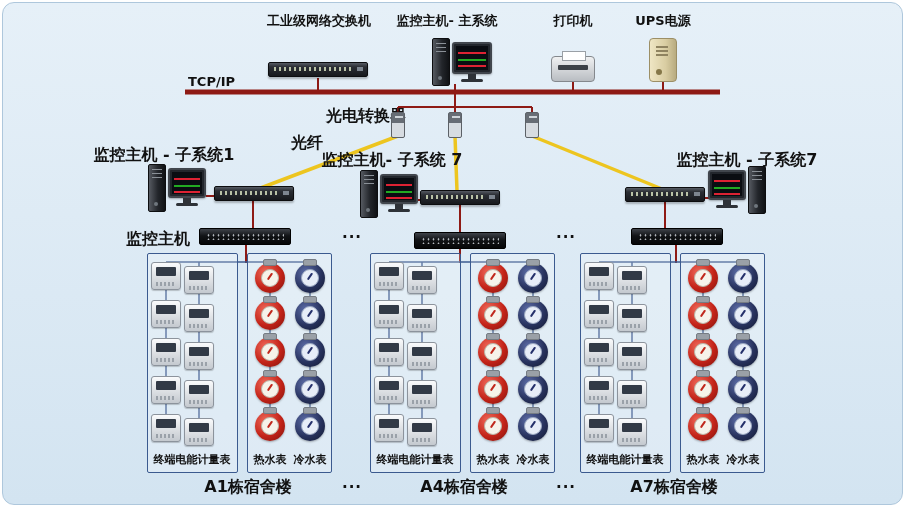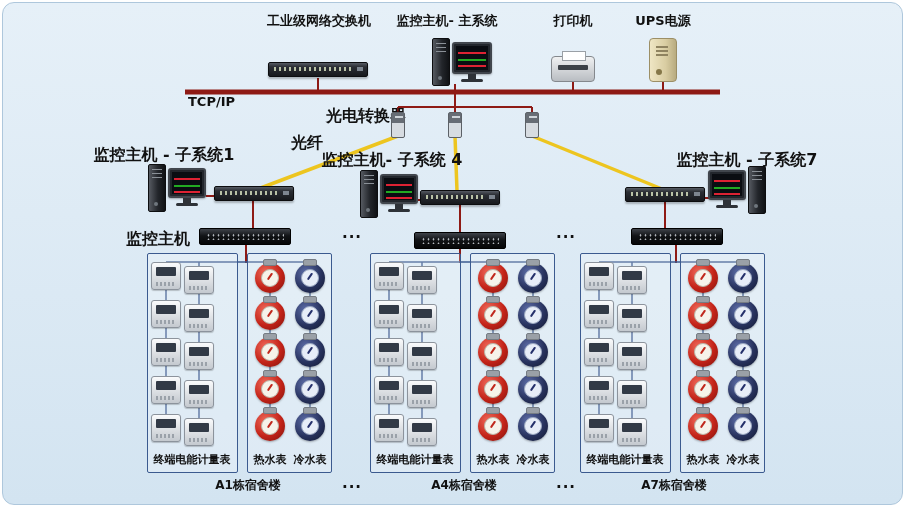--- a/index.html
+++ b/index.html
@@ -15,22 +15,22 @@
   svg.wires{position:absolute;left:0;top:0;width:905px;height:507px;pointer-events:none;}
   .w-bus line{stroke:var(--bus);stroke-width:2;}
   .w-bus line.thick{stroke-width:5;}
   .w-fiber line{stroke:var(--fiber);stroke-width:3.5;stroke-linecap:round;}
   .w-blue line{stroke:var(--wire);stroke-width:1.5;}
 
   .tlabel,.glabel,.slabel,.blabel{position:absolute;font-weight:bold;white-space:nowrap;transform:translateX(-50%);}
   .tlabel{font-size:13px;}
   .glabel{font-size:16px;}
   .slabel{font-size:11px;}
-  .blabel{font-size:12px;}
-  .tcp{position:absolute;font-weight:bold;font-size:13px;white-space:nowrap;margin-top:20px;}
+  .blabel{font-size:16px;}
+  .tcp{position:absolute;font-weight:bold;font-size:13px;white-space:nowrap;}
   .ellip{position:absolute;font-weight:bold;font-size:15px;letter-spacing:1px;transform:translateX(-50%);}
 
   .nswitch{position:absolute;height:15px;border:1px solid #0c0d0f;border-radius:2px;
            background:linear-gradient(180deg,#565b63 0%,#2b2e34 30%,#17191d 100%);
            box-shadow:0 2px 2px rgba(0,0,0,.25);}
   .nswitch::before{content:"";position:absolute;left:5px;right:14px;top:4px;height:4px;
            background-image:repeating-linear-gradient(90deg,#b9c2a6 0 2px,transparent 2px 5px);}
   .nswitch::after{content:"";position:absolute;right:4px;top:4px;width:6px;height:4px;background:#7d858f;}
 
   .tower{position:absolute;width:18px;height:48px;border:1px solid #0d0e10;border-radius:2px;
@@ -156,21 +156,21 @@
 
 <div class="tcp" style="left:188px;top:74px">TCP/IP</div>
 <div class="glabel" style="left:366px;top:106px">光电转换器</div>
 <div class="glabel" style="left:307px;top:133px">光纤</div>
 
 <div class="converter" style="left:391px;top:112px"></div>
 <div class="converter" style="left:448px;top:112px"></div>
 <div class="converter" style="left:525px;top:112px"></div>
 
 <div class="glabel" style="left:164px;top:145px">监控主机 - 子系统1</div>
-<div class="glabel" style="left:392px;top:150px">监控主机- 子系统 4</div>
+<div class="glabel" style="left:392px;top:150px">监控主机- 子系统 7</div>
 <div class="glabel" style="left:747px;top:150px">监控主机 - 子系统7</div>
 
 <div class="tower" style="left:148px;top:164px"></div>
 <div class="monitor" style="left:168px;top:168px">
   <span class="scr"></span>
   <span class="mstand"></span>
   <span class="mbase"></span>
 </div>
 <div class="nswitch" style="left:214px;top:186px;width:80px"></div>
 <div class="comm" style="left:199px;top:228px"></div>

